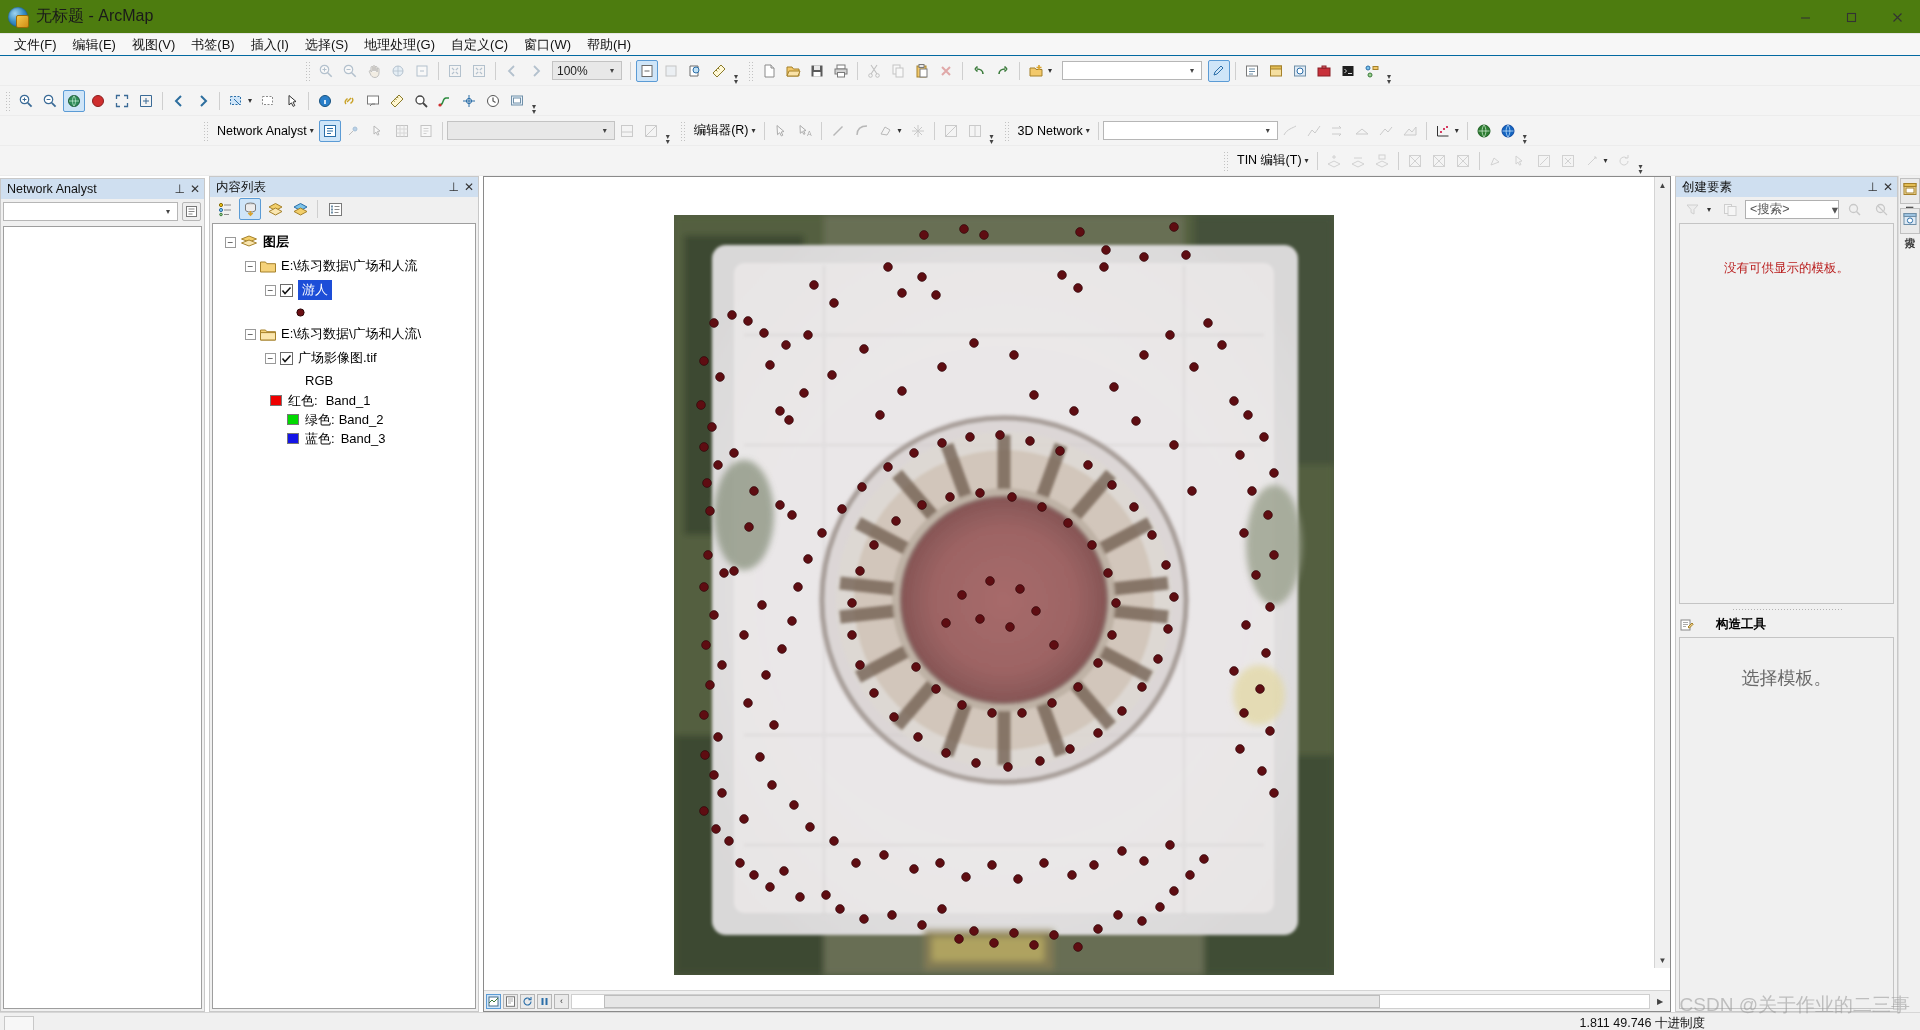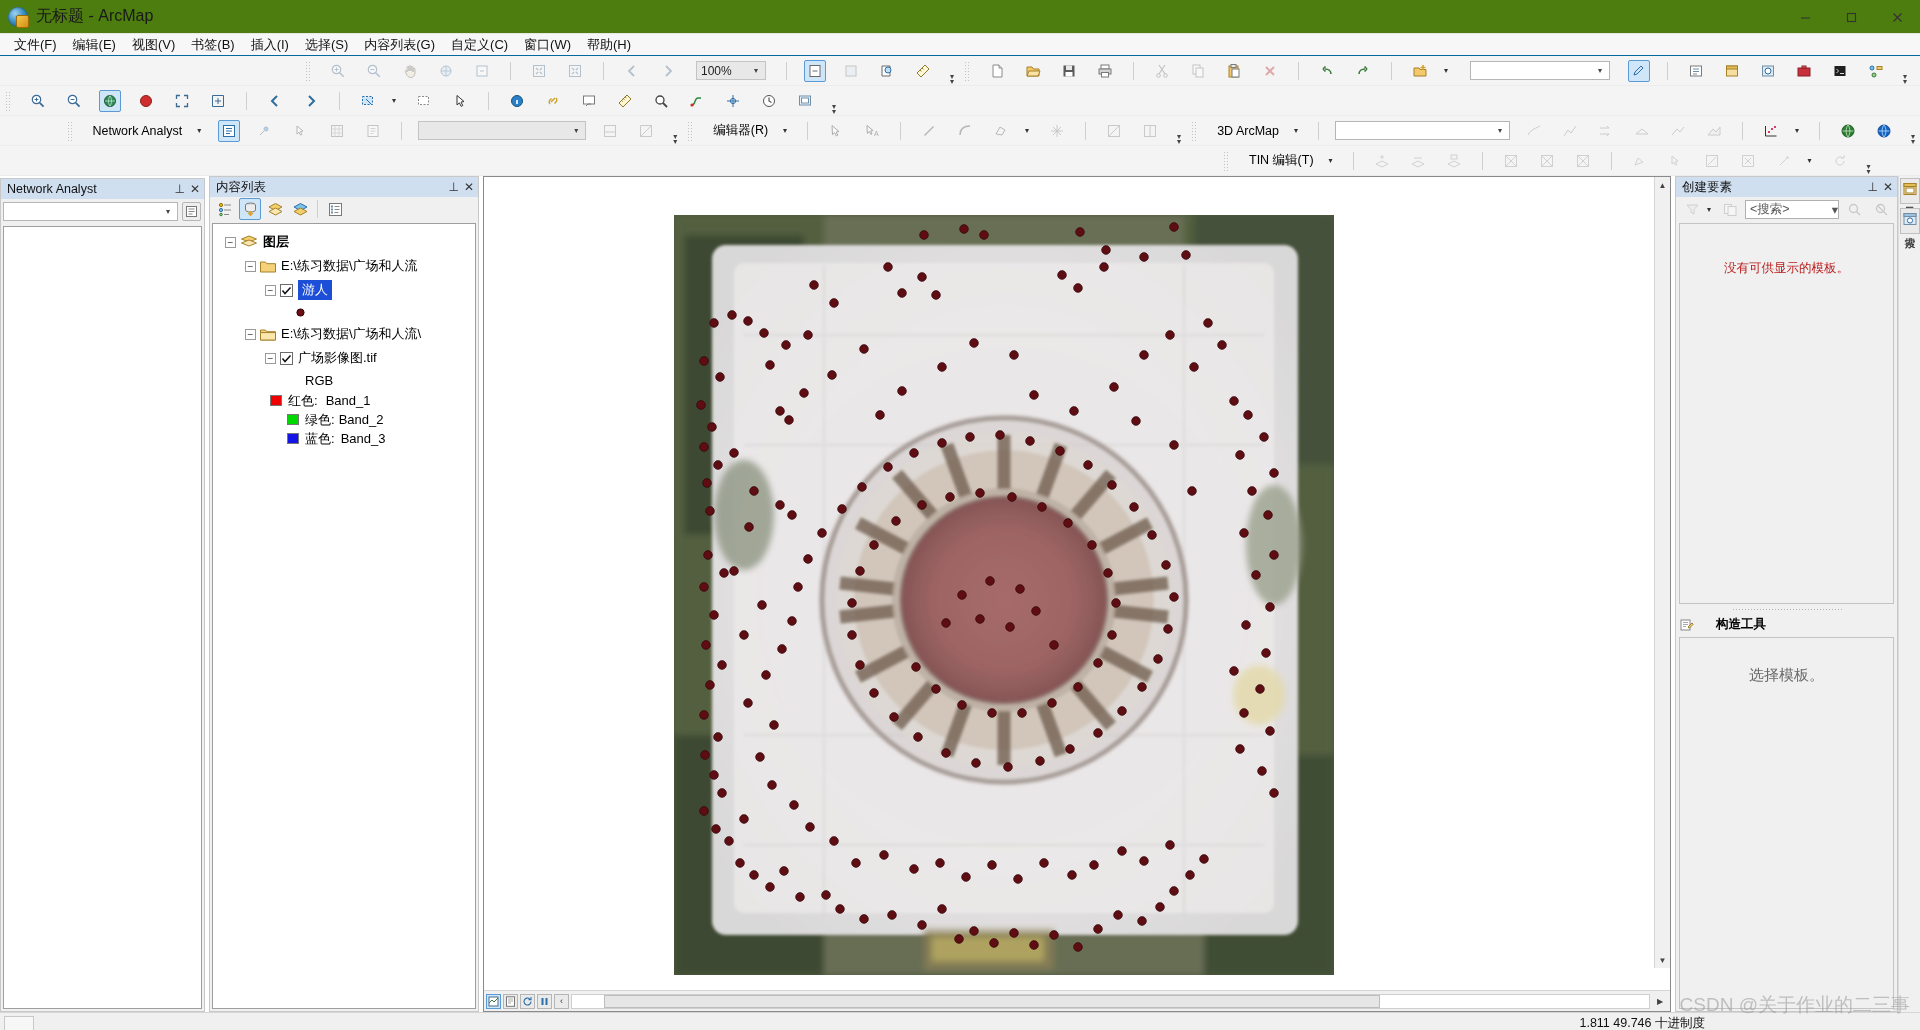--- a/index.html
+++ b/index.html
@@ -33,21 +33,21 @@
   .win-btn svg{display:block;}
 
   
   #menubar { height:22px; background:#f7f7f7; display:flex; align-items:center;
     padding-left:6px; border-bottom:1px solid #0369a1; }
   .menu-item { padding:2px 8px; font-size:13px; color:#111; line-height:16px; white-space:nowrap;}
 
   
   .toolbar-row { background:#f4f4f4; display:flex; align-items:center; height:30px;
      border-bottom:1px solid #ececec; }
-  .tb { display:flex; align-items:center; height:28px; padding:0 2px;gap:12px; }
+  .tb { display:flex; align-items:center; height:28px; padding:0 2px; }
   .grip { width:6px; height:20px; margin:0 3px;
     background-image:radial-gradient(#b9b9b9 40%, transparent 42%);
     background-size:3px 3px; opacity:.85; }
   .tbtn { width:22px;height:22px;margin:0 1px;display:flex;align-items:center;justify-content:center;
     border:1px solid transparent;border-radius:2px; position:relative;}
   .tbtn.sel{ border-color:#5b9bd5; background:#cfe5f8;}
   .tbtn.dis { opacity:.38; }
   .sep { width:1px;height:18px;background:#cfcfcf;margin:0 4px; }
   .tlabel { font-size:12.5px;padding:0 3px 0 5px;white-space:nowrap; }
   .caret { font-size:8px;color:#333;padding-right:4px; }
@@ -121,21 +121,21 @@
      align-items:center; font-size:12.5px; color:#555; padding-left:4px;}
   #cf-templates{ flex:1; background:#f0f0f0; border:1px solid #c4c4c4; margin:2px 3px;
      display:flex; align-items:flex-start; justify-content:center; padding-top:36px;
      font-size:12.5px;color:#b91c1c;}
   .splitter{height:9px;display:flex;align-items:center;justify-content:center;}
   .splitter i{display:block;width:110px;height:4px;
     background-image:radial-gradient(#b3b3b3 40%,transparent 42%);background-size:3px 3px;}
   #cf-construct-hdr{ height:20px;display:flex;align-items:center;gap:22px;padding-left:4px;font-size:12.5px;}
   #cf-construct{ flex:1; background:#f0f0f0; border:1px solid #c4c4c4;margin:2px 3px;
      display:flex; align-items:flex-start;justify-content:center;padding-top:28px;
-     font-size:15px;color:#6a6a6a;}
+     font-size:18px;color:#6a6a6a;}
   #dock-tabs { width:22px; background:#f0f0f0; display:flex;flex-direction:column;
       align-items:center; padding-top:2px; gap:4px; border-left:1px solid #dcdcdc;}
   .dock-tab{ width:20px; background:#eaeaea;border:1px solid #c0c0c0;
      display:flex;flex-direction:column;align-items:center;padding:3px 0 5px;gap:2px;}
   .dock-tab span.vtext{ writing-mode:vertical-rl; font-size:11px; color:#333; letter-spacing:0;}
 
   
   #statusbar { height:22px; background:#f0f0f0; border-top:1px solid #d6d6d6;
      display:flex; align-items:center; position:relative; }
   #coords { position:absolute; right:215px; font-size:12.5px; color:#111; white-space:nowrap;}
@@ -168,21 +168,21 @@
   </div>
 </div>
 
 <div id="menubar">
   <div class="menu-item">文件(F)</div>
   <div class="menu-item">编辑(E)</div>
   <div class="menu-item">视图(V)</div>
   <div class="menu-item">书签(B)</div>
   <div class="menu-item">插入(I)</div>
   <div class="menu-item">选择(S)</div>
-  <div class="menu-item">内容列表(G)</div>
+  <div class="menu-item">地理处理(G)</div>
   <div class="menu-item">自定义(C)</div>
   <div class="menu-item">窗口(W)</div>
   <div class="menu-item">帮助(H)</div>
 </div>
 
 <div class="toolbar-row">
   <div style="width:300px"></div>
   <div class="tb">
     <div class="grip"></div>
     <div class="tbtn dis">
@@ -641,21 +641,21 @@
         </svg>
     </div>
     <div class="overflow">
         <div>▾</div>
         <div>▾</div>
       </div>
   </div>
 
   <div class="tb">
     <div class="grip"></div>
-    <span class="tlabel">3D ArcMap</span>
+    <span class="tlabel">3D Network</span>
     <span class="caret">▾</span>
     <div class="sep"></div>
     <div class="combo" style="width:175px">
       <span></span>
       <span class="arrow">▾</span>
     </div>
     <div class="tbtn dis">
       <svg class="ic" width="16" height="16" viewBox="0 0 16 16">
           <path d="M2 12c3-6 9-7 12-9" fill="none" stroke="#888"></path>
         </svg>

